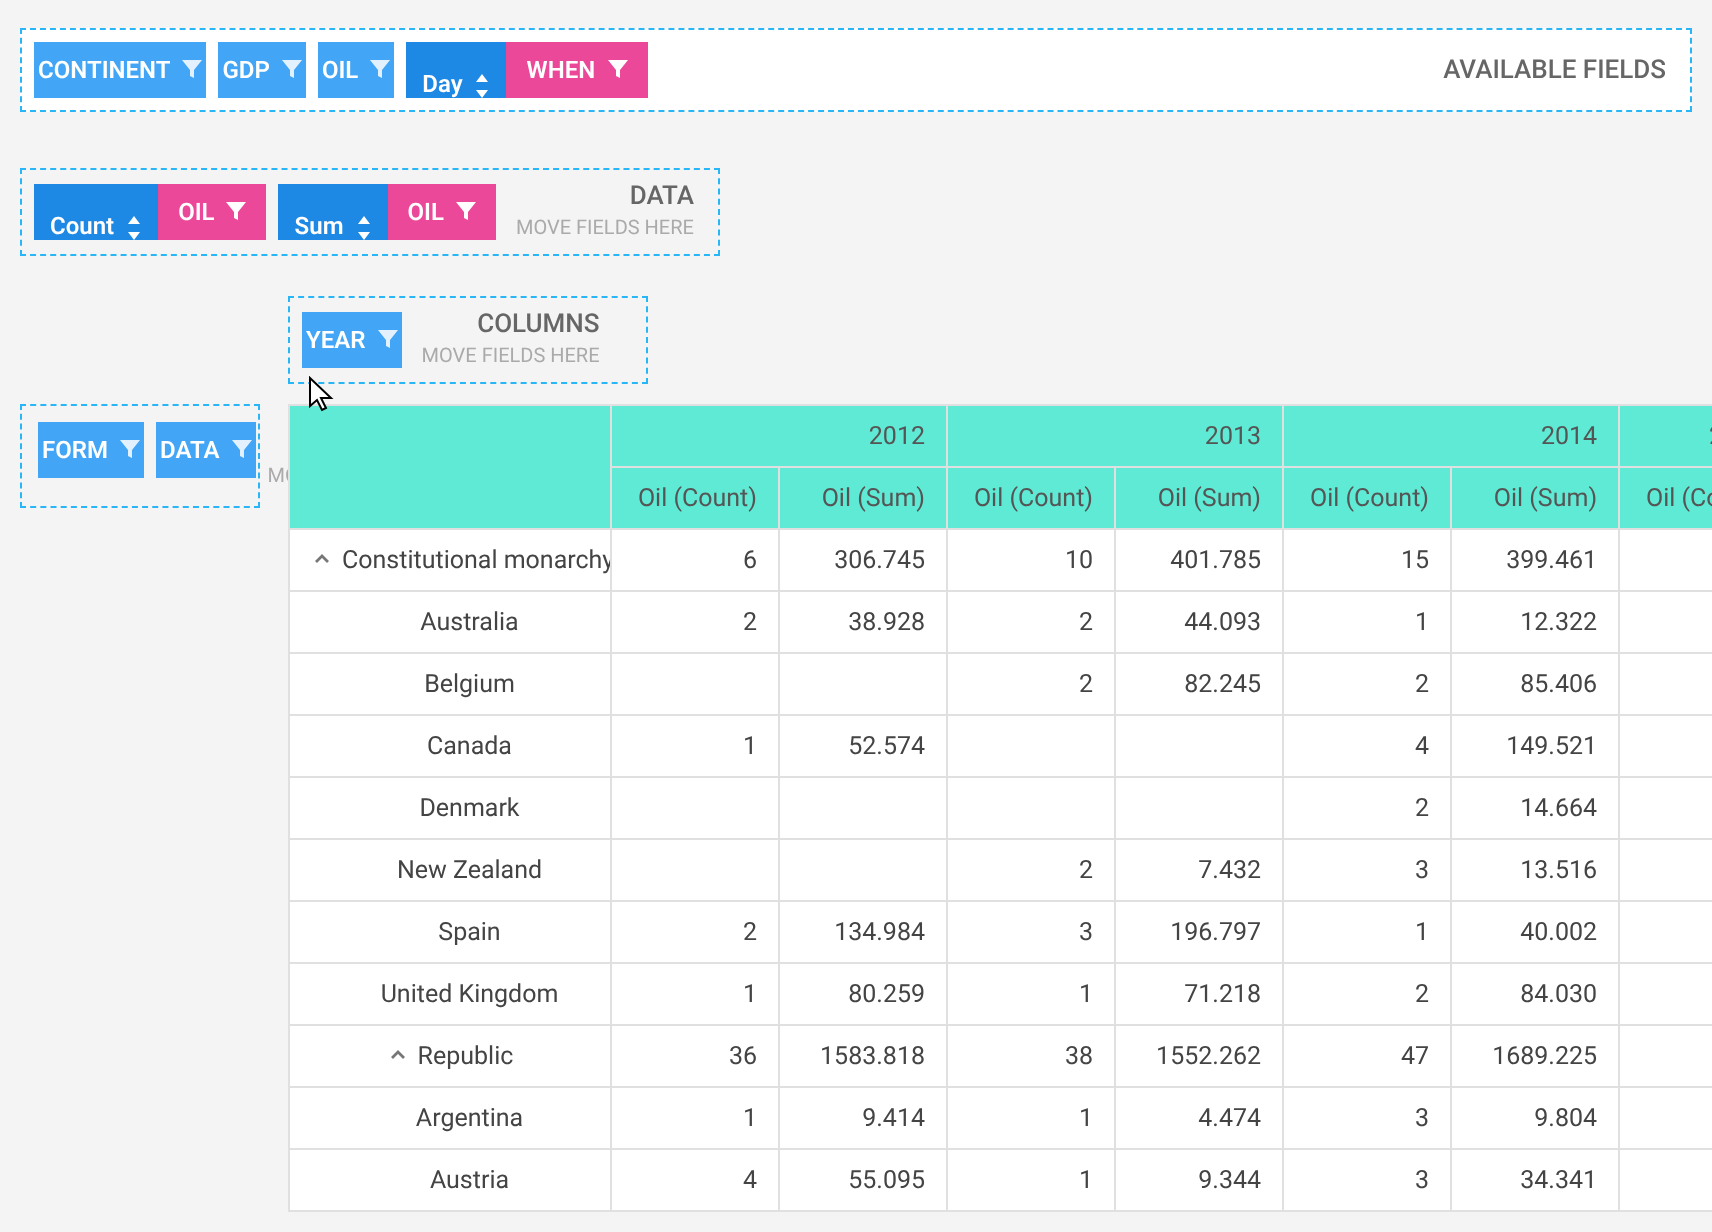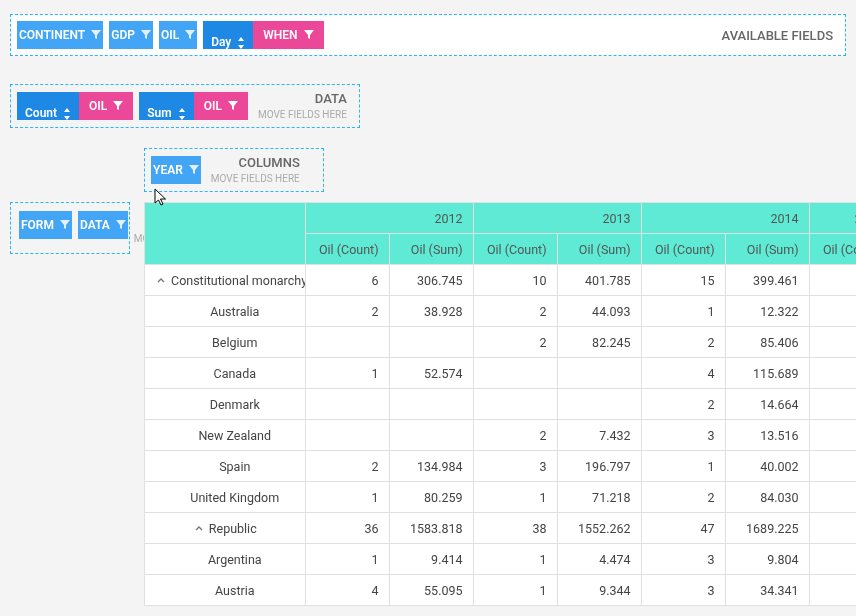--- a/index.html
+++ b/index.html
@@ -358,21 +358,21 @@
               <td>85.406</td>
               <td>3</td>
             </tr>
             <tr>
               <td class="rowhdr">Canada</td>
               <td>1</td>
               <td>52.574</td>
               <td></td>
               <td></td>
               <td>4</td>
-              <td>115.689</td>
+              <td>149.521</td>
               <td>1</td>
             </tr>
             <tr>
               <td class="rowhdr">Denmark</td>
               <td></td>
               <td></td>
               <td></td>
               <td></td>
               <td>2</td>
               <td>14.664</td>

